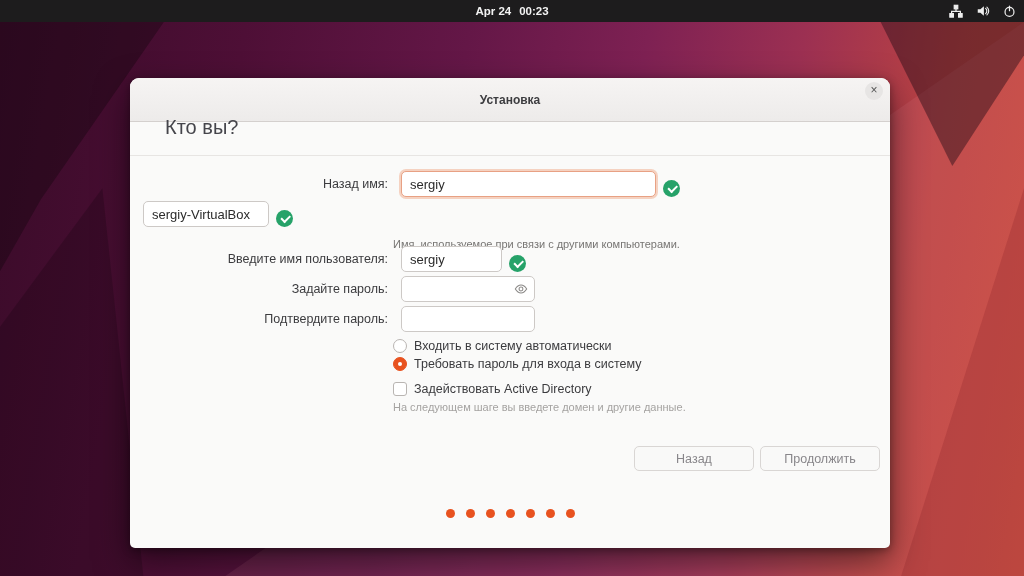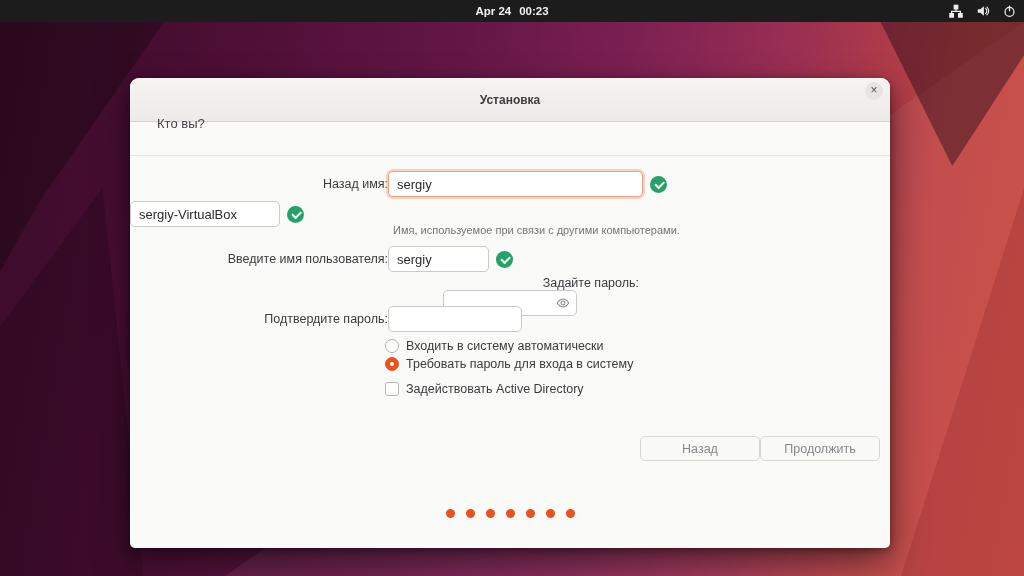--- a/index.html
+++ b/index.html
@@ -38,58 +38,58 @@
     box-shadow:0 14px 34px rgba(0,0,0,.5), 0 2px 8px rgba(0,0,0,.35);
     z-index:10; }
   .titlebar { height:44px; background:linear-gradient(#f6f4f3,#edebea);
     border-bottom:1px solid #d4d0ce; border-radius:9px 9px 0 0;
     display:flex; align-items:center; justify-content:center; position:relative; }
   .titlebar .title { font-size:12px; font-weight:bold; color:#3d3d40; }
   .close-btn { position:absolute; right:7px; top:4px; width:18px; height:18px;
     border-radius:50%; background:#e7e5e4; color:#555; font-size:12px;
     line-height:17px; text-align:center; cursor:pointer; }
 
-  .heading { position:absolute; left:27px; top:38px; font-size:13px;
+  .heading { position:absolute; left:35px; top:38px; font-size:20px;
     color:#45454b; font-weight:500; }
   .divider { position:absolute; left:0; right:0; top:77px; height:1px;
     background:#e7e5e3; }
 
   
   .row { position:absolute; left:0; width:100%; display:flex;
     align-items:center; }
   .row .lbl { width:258px; text-align:right; font-size:12.5px; color:#3b3b3e;
     flex:none; }
-  .field-wrap { margin-left:0; position:relative; display:flex;
-    align-items:center; }
+  .field-wrap { margin-left:13px; position:relative; display:flex;
+    align-items:flex-end; }
   input.txt { height:26px; border:1px solid #cdc9c6; border-radius:5px;
     background:#fff; font-family:inherit; font-size:13px; font-weight:500;
     color:#2b2b2b; padding:0 8px; outline:none; }
   input.txt.focused { border:1px solid #e8a184;
     box-shadow:0 0 0 2px rgba(235,134,88,.35); }
   .check { width:17px; height:17px; border-radius:50%; background:#26a269;
     margin-left:7px; position:relative; flex:none; }
   .check::after { content:""; position:absolute; left:4.5px; top:5px;
     width:7px; height:3.5px; border-left:2px solid #fff;
     border-bottom:2px solid #fff; transform:rotate(-45deg); }
   .eye { position:absolute; right:7px; top:6px; }
   .helper { position:absolute; left:263px; font-size:11px; color:#777573; }
   .helper.dim { color:#a5a3a1; }
 
-  .opt { position:absolute; left:255px; display:flex; align-items:center;
+  .opt { position:absolute; left:263px; display:flex; align-items:center;
     gap:7px; font-size:12.5px; color:#3b3b3e; cursor:pointer; }
   .radio { width:14px; height:14px; border-radius:50%; background:#fff;
     border:1px solid #b9b5b2; flex:none; }
   .radio.selected { background:#e8521f; border-color:#e8521f; position:relative; }
   .radio.selected::after { content:""; position:absolute; left:4px; top:4px;
     width:4px; height:4px; border-radius:50%; background:#fff; }
   .checkbox { width:14px; height:14px; border-radius:3px; background:#fff;
     border:1px solid #b9b5b2; flex:none; }
 
   
-  .btns { position:absolute; right:10px; top:358px; display:flex; gap:0; }
+  .btns { position:absolute; right:10px; top:368px; display:flex; gap:6px; }
   .btn { width:120px; height:25px; background:#f9f9f8;
     border:1px solid #d9d6d4; border-radius:5px; font-family:inherit;
     font-size:12.5px; color:#88868a; cursor:pointer; }
   .dots { position:absolute; left:0; width:100%; top:431px; display:flex;
     justify-content:center; gap:11px; }
   .dot { width:9px; height:9px; border-radius:50%; background:#e8521f; }
 </style>
 </head>
 <body>
 
@@ -143,35 +143,35 @@
     <div class="row" style="top:93px;">
       <span class="lbl">Назад имя:</span>
       <span class="field-wrap">
         <input class="txt focused" style="width: 255px;" type="text" value="sergiy">
         <span class="check"></span>
       </span>
     </div>
 
     <div class="row" style="top:123px;">
       <span class="field-wrap">
-        <input class="txt" style="width: 150px;" type="text" value="sergiy-VirtualBox">
+        <input class="txt" style="width: 126px;" type="text" value="sergiy-VirtualBox">
         <span class="check"></span>
       </span>
     </div>
-    <div class="helper" style="top:146px;">Имя, используемое при связи с другими компьютерами.</div>
+    <div class="helper" style="top:160px;">Имя, используемое при связи с другими компьютерами.</div>
 
     <div class="row" style="top:168px;">
       <span class="lbl">Введите имя пользователя:</span>
       <span class="field-wrap">
         <input class="txt" style="width: 101px;" type="text" value="sergiy">
         <span class="check"></span>
       </span>
     </div>
 
-    <div class="row" style="top:198px;flex-direction:column;">
+    <div class="row" style="top:198px;">
       <span class="lbl">Задайте пароль:</span>
       <span class="field-wrap">
         <input class="txt" style="width: 134px; padding-right: 24px;" type="password" value="">
         <span class="eye">
           <svg width="14" height="14" viewBox="0 0 16 16" fill="none" stroke="#8b8987" stroke-width="1.2">
             <path d="M1.5 8 C3.5 4.8 6 3.5 8 3.5 C10 3.5 12.5 4.8 14.5 8 C12.5 11.2 10 12.5 8 12.5 C6 12.5 3.5 11.2 1.5 8 Z"></path>
             <circle cx="8" cy="8" r="2.2"></circle>
           </svg>
         </span>
       </span>
@@ -190,20 +190,21 @@
     </div>
     <div class="opt" style="top:279px;">
       <span class="radio selected"></span>
       <span>Требовать пароль для входа в систему</span>
     </div>
 
     <div class="opt" style="top:304px;">
       <span class="checkbox"></span>
       <span>Задействовать Active Directory</span>
     </div>
+    <div class="helper dim" style="top:323px;">На следующем шаге вы введете домен и другие данные.</div>
 
     <div class="btns">
       <button class="btn">Назад</button>
       <button class="btn">Продолжить</button>
     </div>
 
     <div class="dots">
         <span class="dot"></span>
         <span class="dot"></span>
         <span class="dot"></span>

